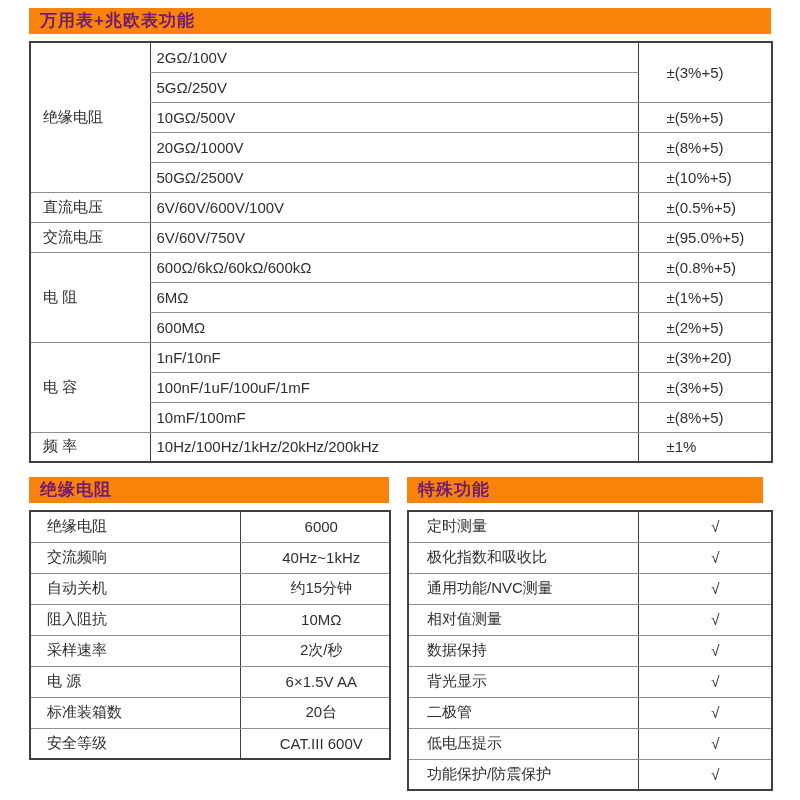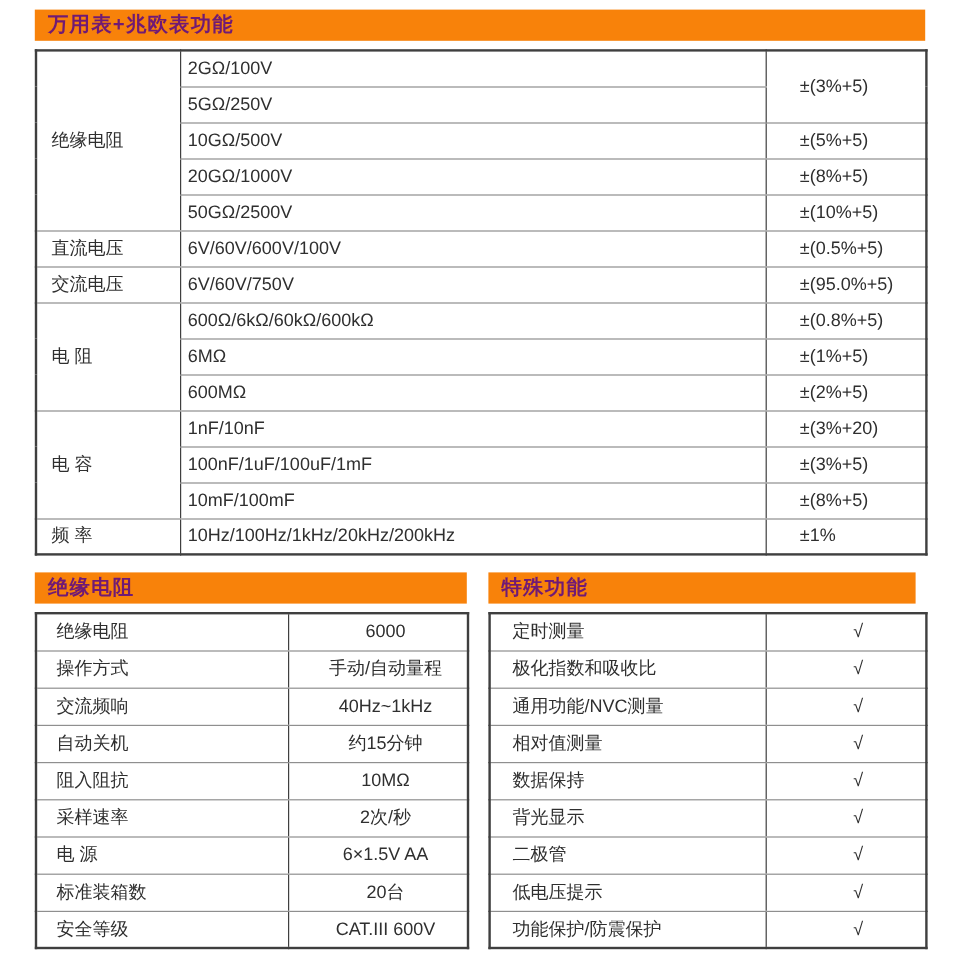--- a/index.html
+++ b/index.html
@@ -127,24 +127,20 @@
         <colgroup>
             <col style="width:210px">
             <col style="width:150px">
           </colgroup>
         <tbody id="general-tbody">
             <tr>
               <td class="k">绝缘电阻</td>
               <td class="v vline">6000</td>
             </tr>
             <tr>
-              <td class="k">操作方式</td>
-              <td class="v vline">手动/自动量程</td>
-            </tr>
-            <tr>
               <td class="k">交流频响</td>
               <td class="v vline">40Hz~1kHz</td>
             </tr>
             <tr>
               <td class="k">自动关机</td>
               <td class="v vline">约15分钟</td>
             </tr>
             <tr>
               <td class="k">阻入阻抗</td>
               <td class="v vline">10MΩ</td>

